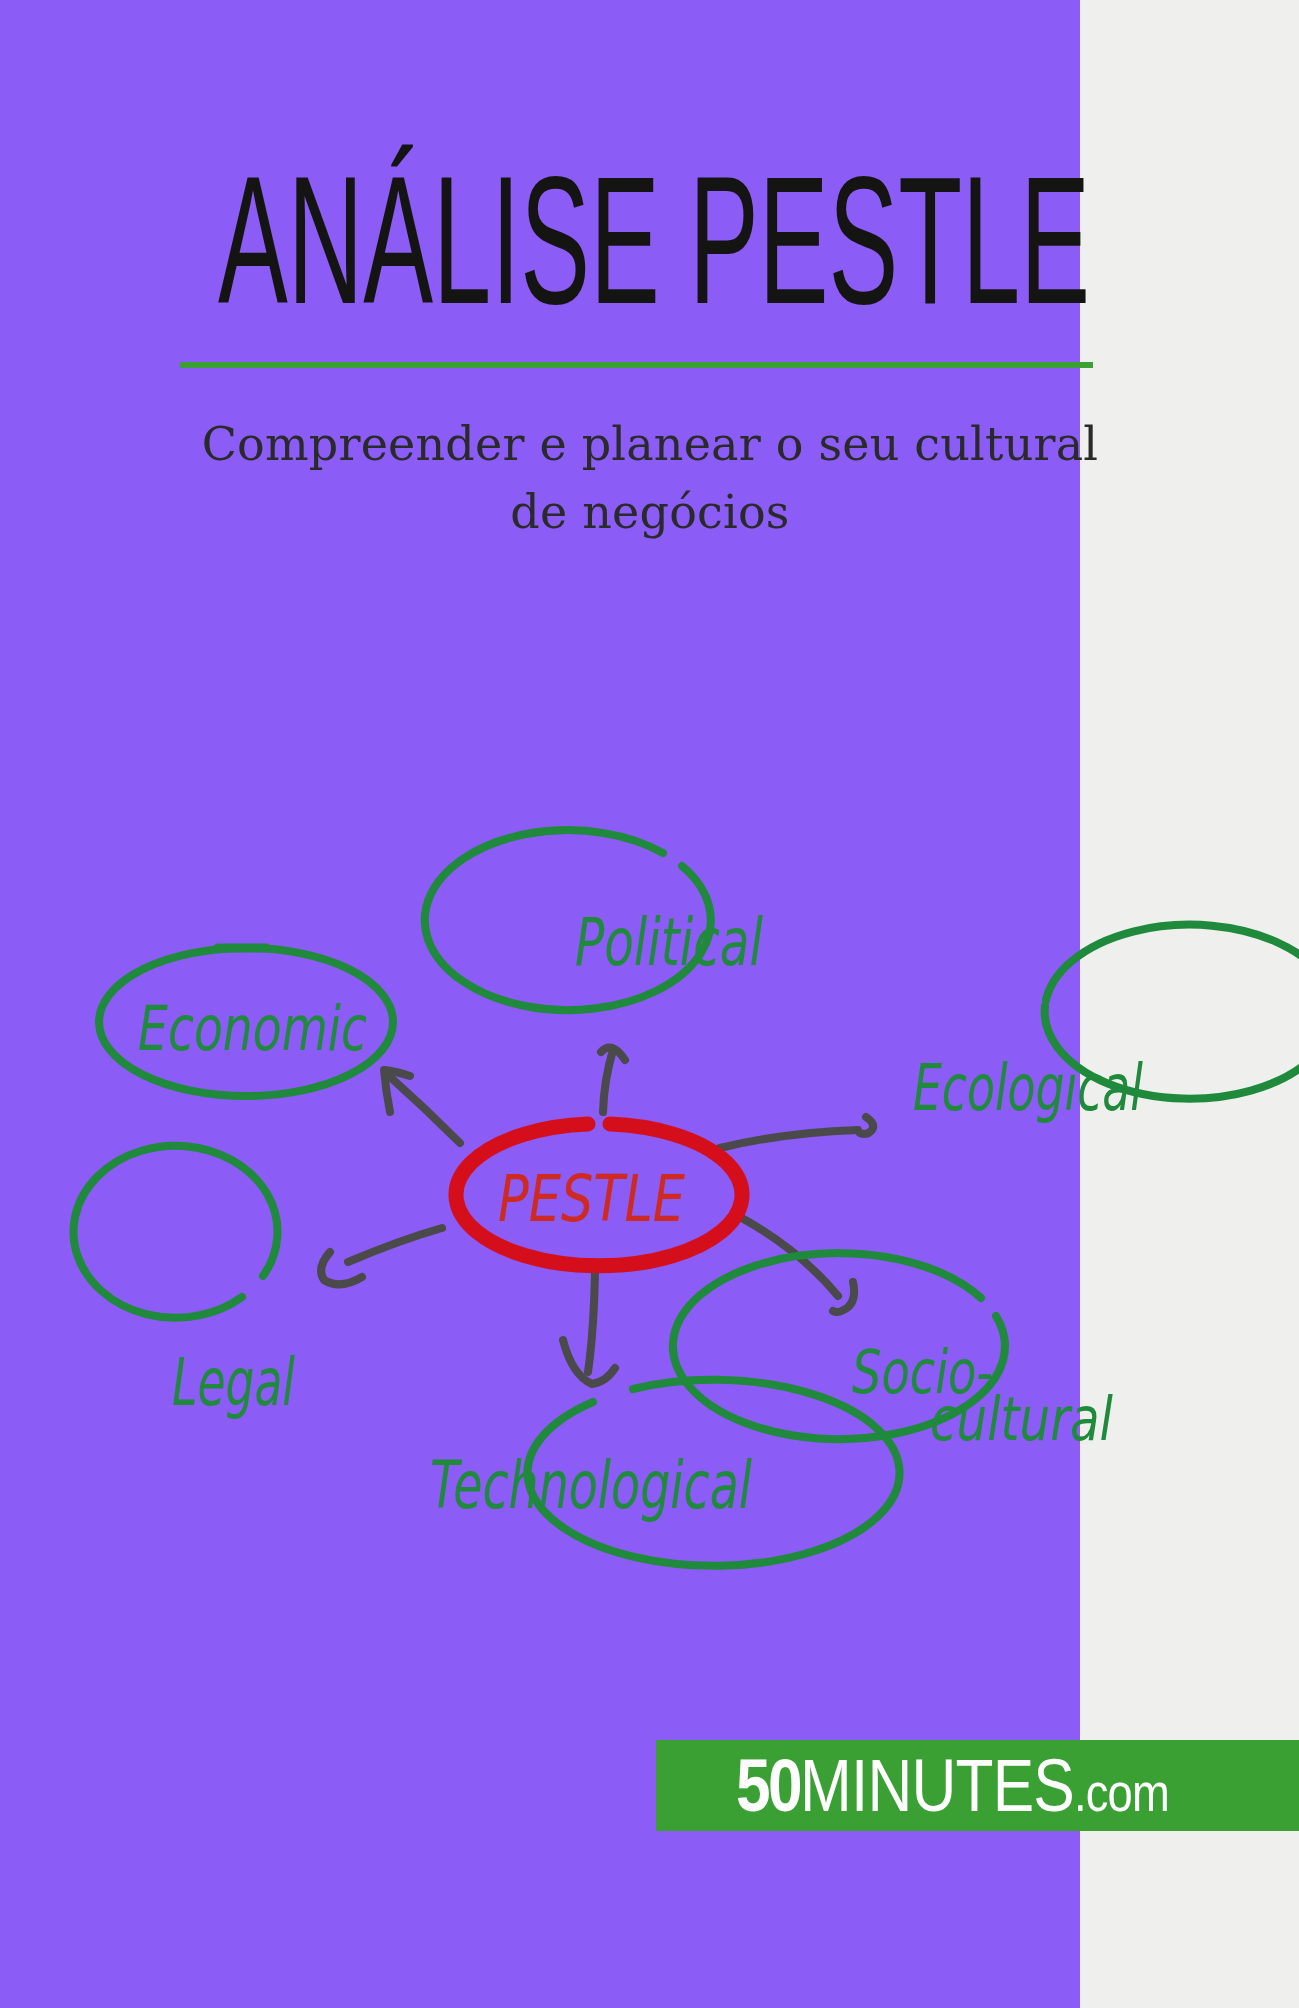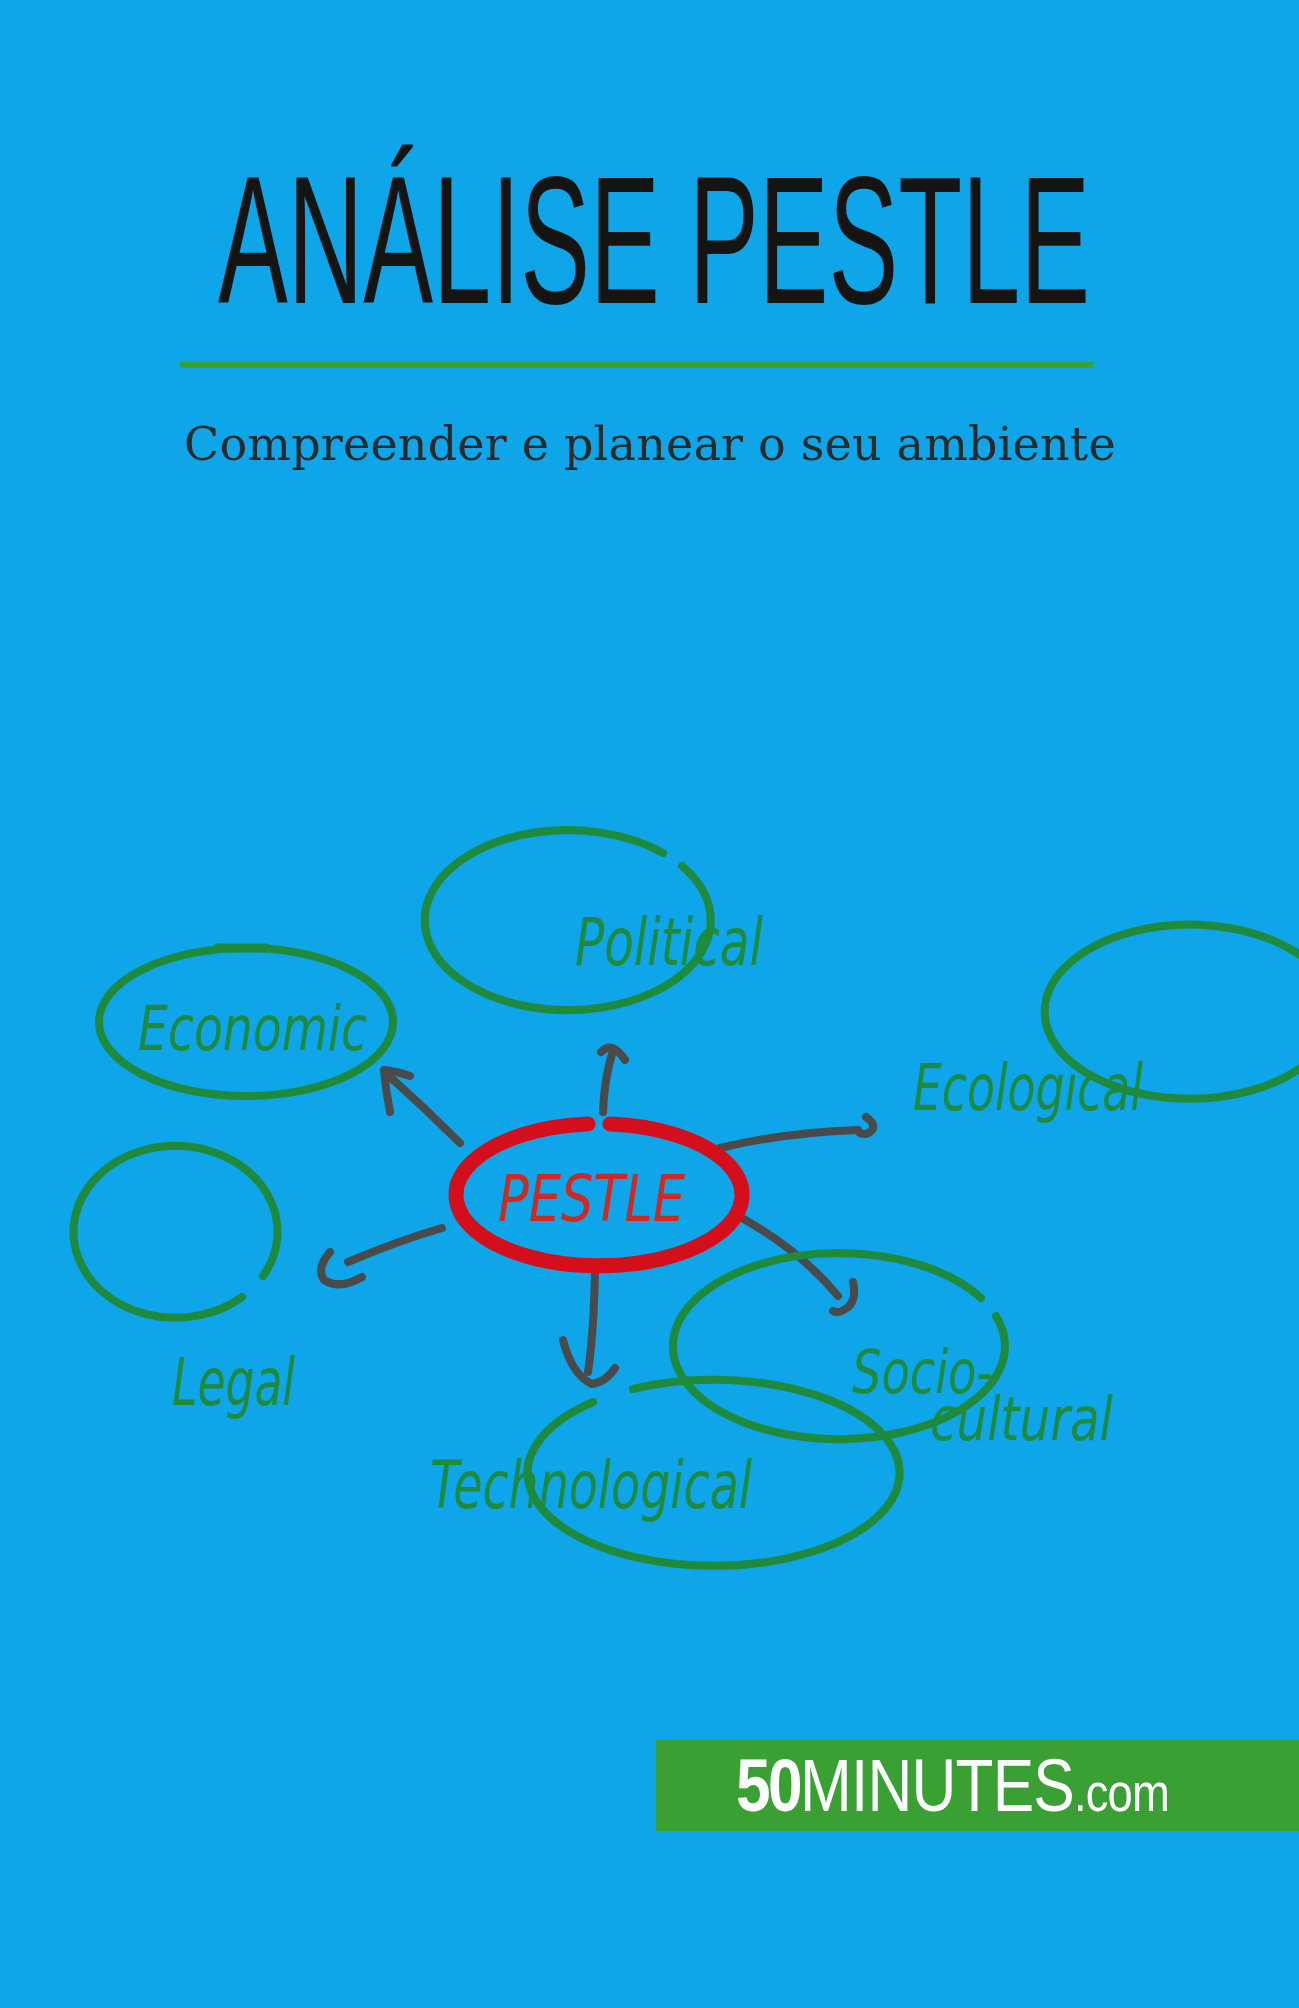--- a/index.html
+++ b/index.html
@@ -9,23 +9,23 @@
   }
   body {
     width: 1299px;
     height: 2008px;
     position: relative;
     overflow: hidden;
   }
   .cover {
     position: absolute;
     left: 0; top: 0;
-    width: 1299px;
+    width: 1080px;
     height: 2008px;
-    background: #0ea5e9;
+    background: #8b5cf6;
   }
   .title-svg {
     position: absolute;
     left: 0; top: 0;
   }
   .rule {
     position: absolute;
     left: 180px;
     top: 362px;
     width: 913px;
@@ -92,21 +92,22 @@
 
 <div class="cover">
 
   <svg class="title-svg" width="1299" height="330" viewBox="0 0 1299 330">
     <text x="218" y="303" textLength="872" lengthAdjust="spacingAndGlyphs" font-family="Liberation Sans, sans-serif" font-size="181" fill="#141412">ANÁLISE PESTLE</text>
   </svg>
 
   <div class="rule"></div>
 
   <div class="subtitle">
-    <span>Compreender e planear o seu ambiente</span>
+    <span>Compreender e planear o seu cultural</span>
+    <span>de negócios</span>
   </div>
 
   <svg class="diagram" width="1299" height="1700" viewBox="0 0 1299 1700">
 
     <g fill="none" stroke="#4a4a4a" stroke-width="8" stroke-linecap="round" stroke-linejoin="round">
 
       <g>
         <path d="M460 1143 Q425 1108 388 1075"></path>
         <path d="M410 1076 Q395 1071 384 1070 Q386 1092 390 1112"></path>
       </g>

